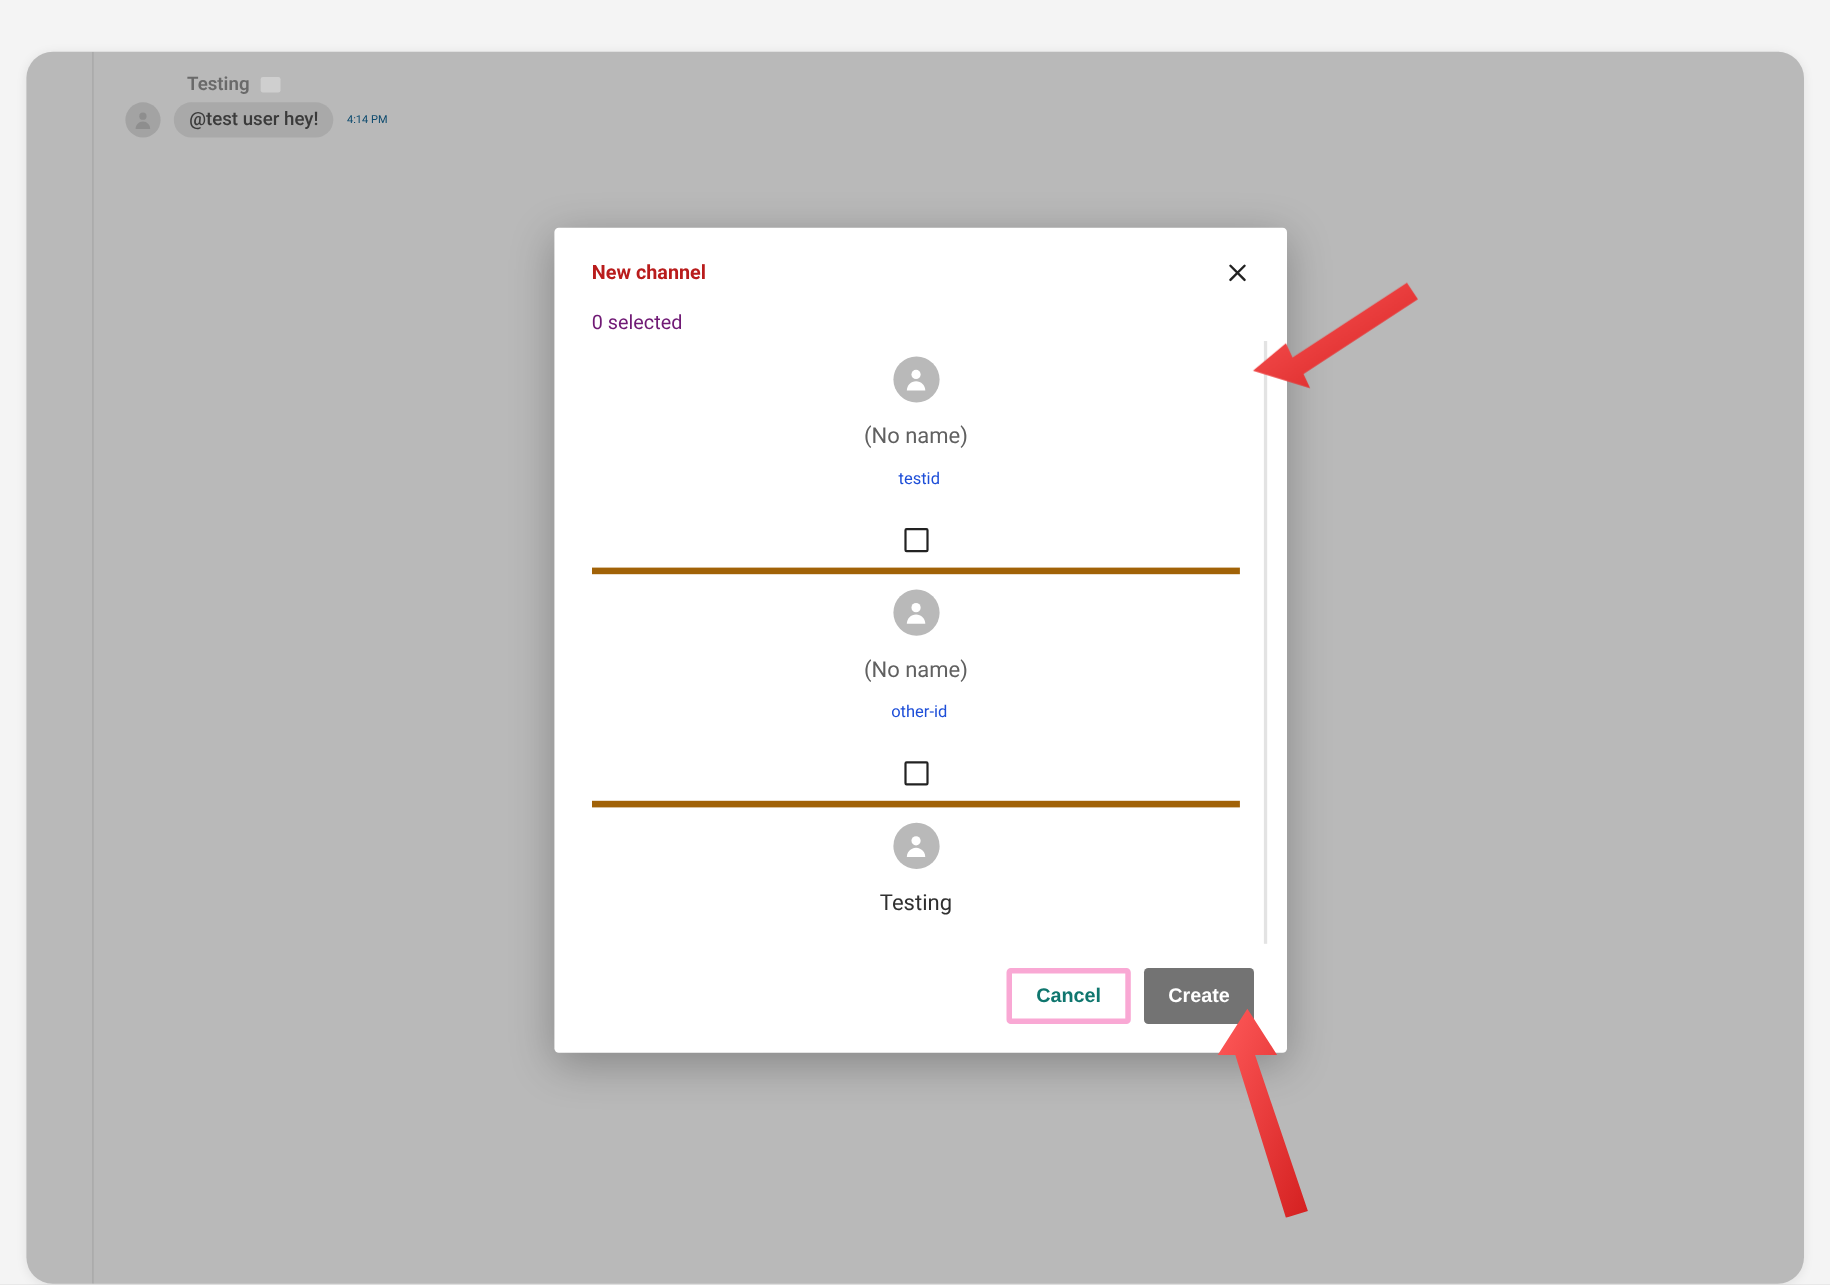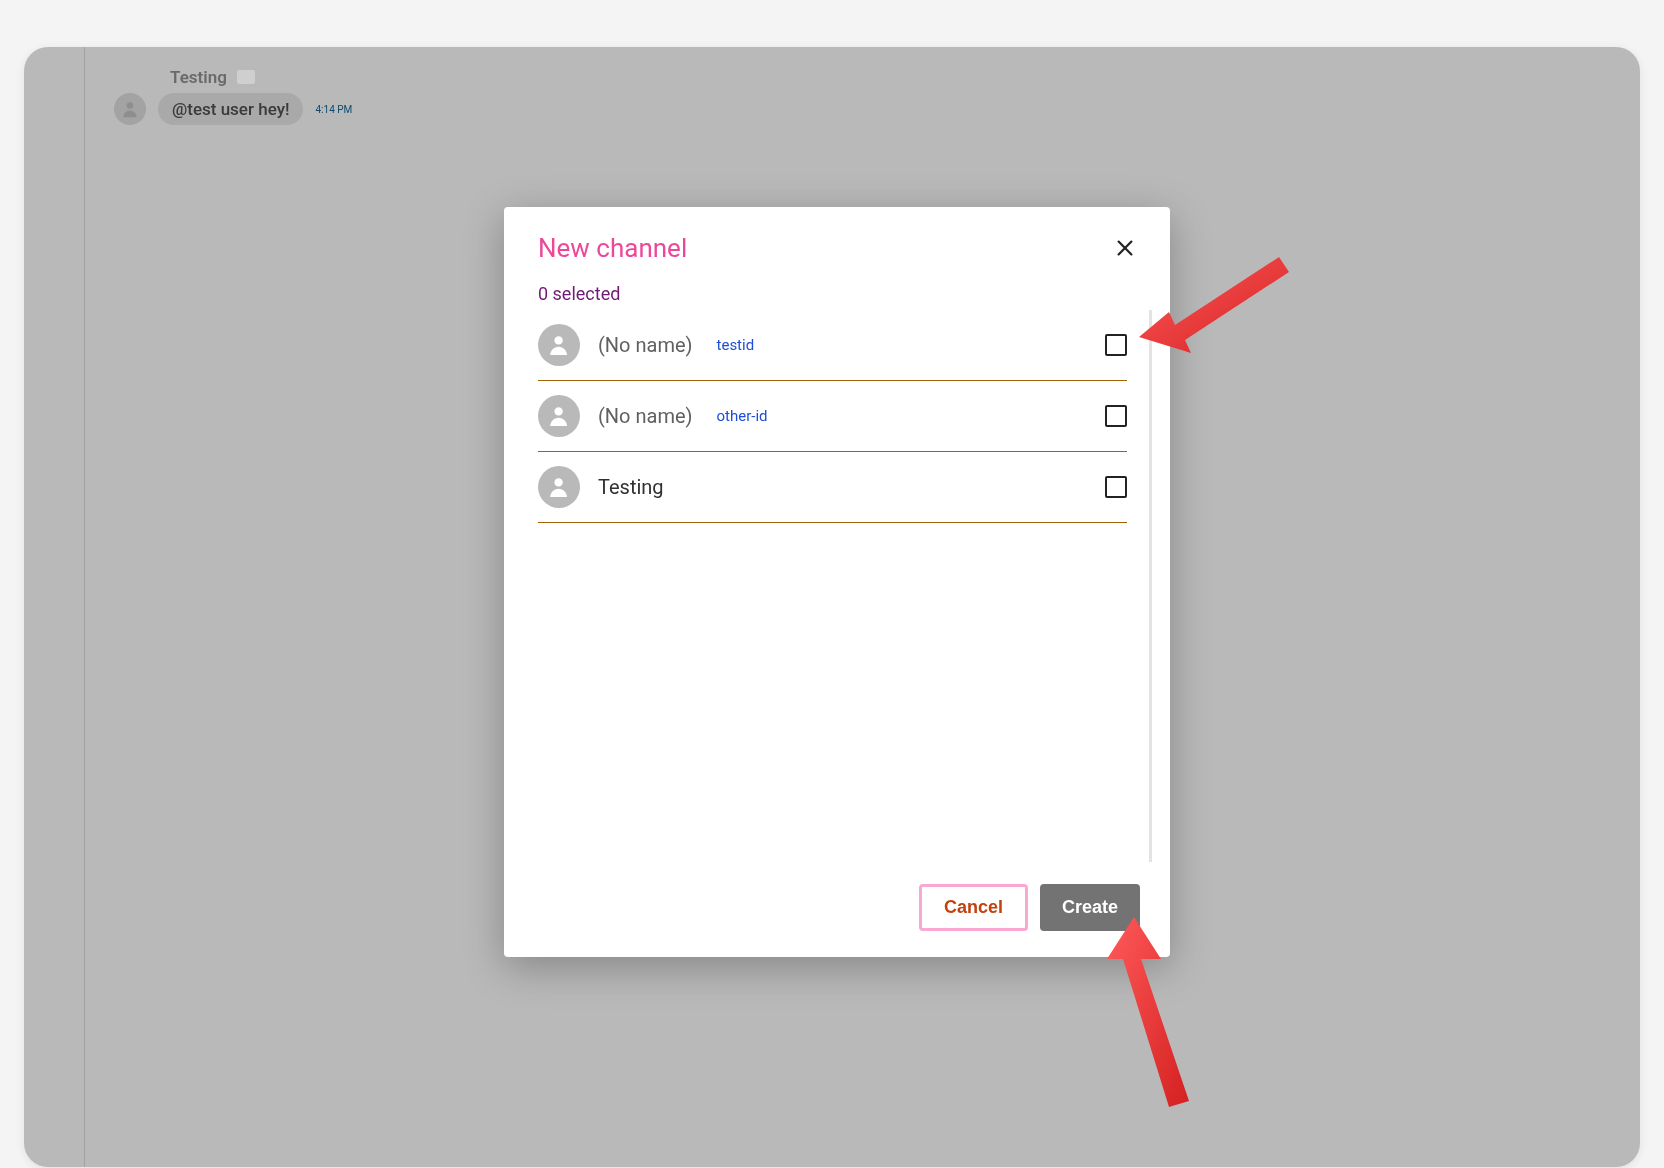--- a/index.html
+++ b/index.html
@@ -62,55 +62,56 @@
     background:#fff;
     border-radius:4px;
     box-shadow:0 10px 40px rgba(0,0,0,0.28);
     display:flex; flex-direction:column;
     padding:22px 0 22px 0;
   }
   .modal-header {
     display:flex; align-items:center; justify-content:space-between;
     padding:4px 30px 14px 34px;
   }
-  .modal-title { font-size:26px; font-weight:400; color:#ec4899; }
+  .modal-title { font-size:18px; font-weight:700; color:#b91c1c; }
   .close-btn {
     width:30px; height:30px; display:flex; align-items:center; justify-content:center;
     cursor:pointer; background:none; border:none;
   }
   .selected-line { font-size:18px; color:#701a75; padding:6px 34px 6px 34px; }
   .user-list {
     overflow-y:auto; margin:0 18px 0 34px; flex:1 1 auto;
     border-right:3px solid #e3e3e3; padding-right:22px;
   }
   .user-row {
     display:flex; align-items:center; gap:18px;
     padding:14px 0;
-    border-bottom:1px solid #a16207;
+    border-bottom:6px solid #a16207;
+    flex-direction:column;
   }
   .user-avatar {
     width:42px; height:42px; border-radius:50%; background:#b9b9b9;
     display:flex; align-items:center; justify-content:center; flex:0 0 auto;
   }
   .user-name { font-size:20px; color:#303030; }
   .user-name-muted { color:#606060; }
   .user-sub { font-size:15px; color:#1d4ed8; margin-left:6px; }
   .row-spacer { flex:1 1 auto; }
   .check {
     width:22px; height:22px; border:2px solid #222; border-radius:2px;
     background:#fff; cursor:pointer;
   }
   .modal-footer {
     display:flex; justify-content:flex-end; gap:12px;
     padding:22px 30px 4px 30px;
   }
   .btn {
     font-size:18px; font-weight:600; padding:10px 22px; border-radius:4px; cursor:pointer;
   }
-  .btn-cancel { background:#fff; color:#c2410c; border:3px solid #f9a8d4; }
+  .btn-cancel { background:#fff; color:#0f766e; border:5px solid #f9a8d4; }
   .btn-create { background:#737373; color:#fff; border:none; cursor:default; }
 
   
   .arrow {
     position:absolute; pointer-events:none;
   }
 
   svg.person-ic { width:60%; height:60%; }
   svg.person-ic path, svg.person-ic circle { fill:#fff; }
   svg.person-sm { width:62%; height:62%; }

